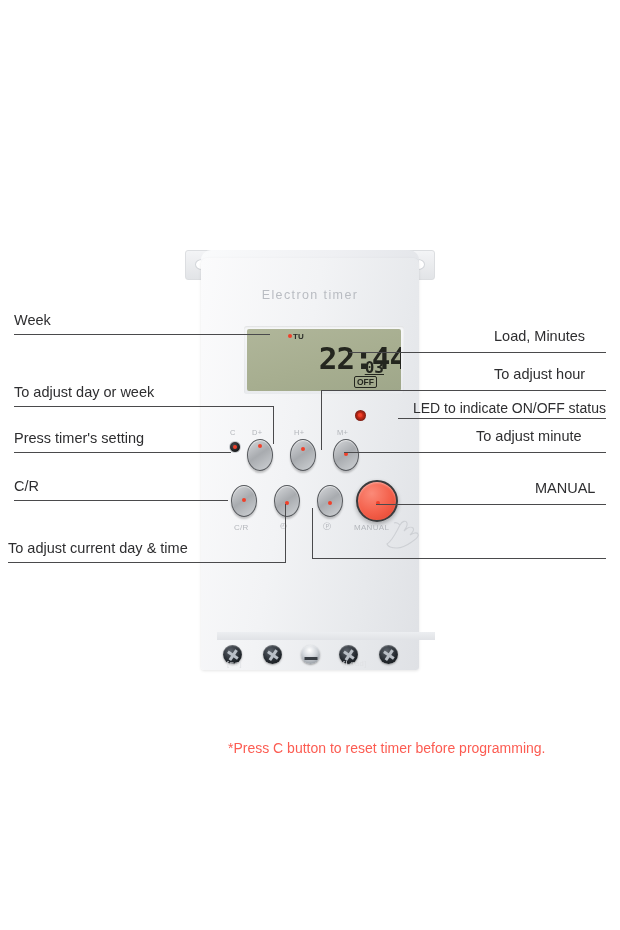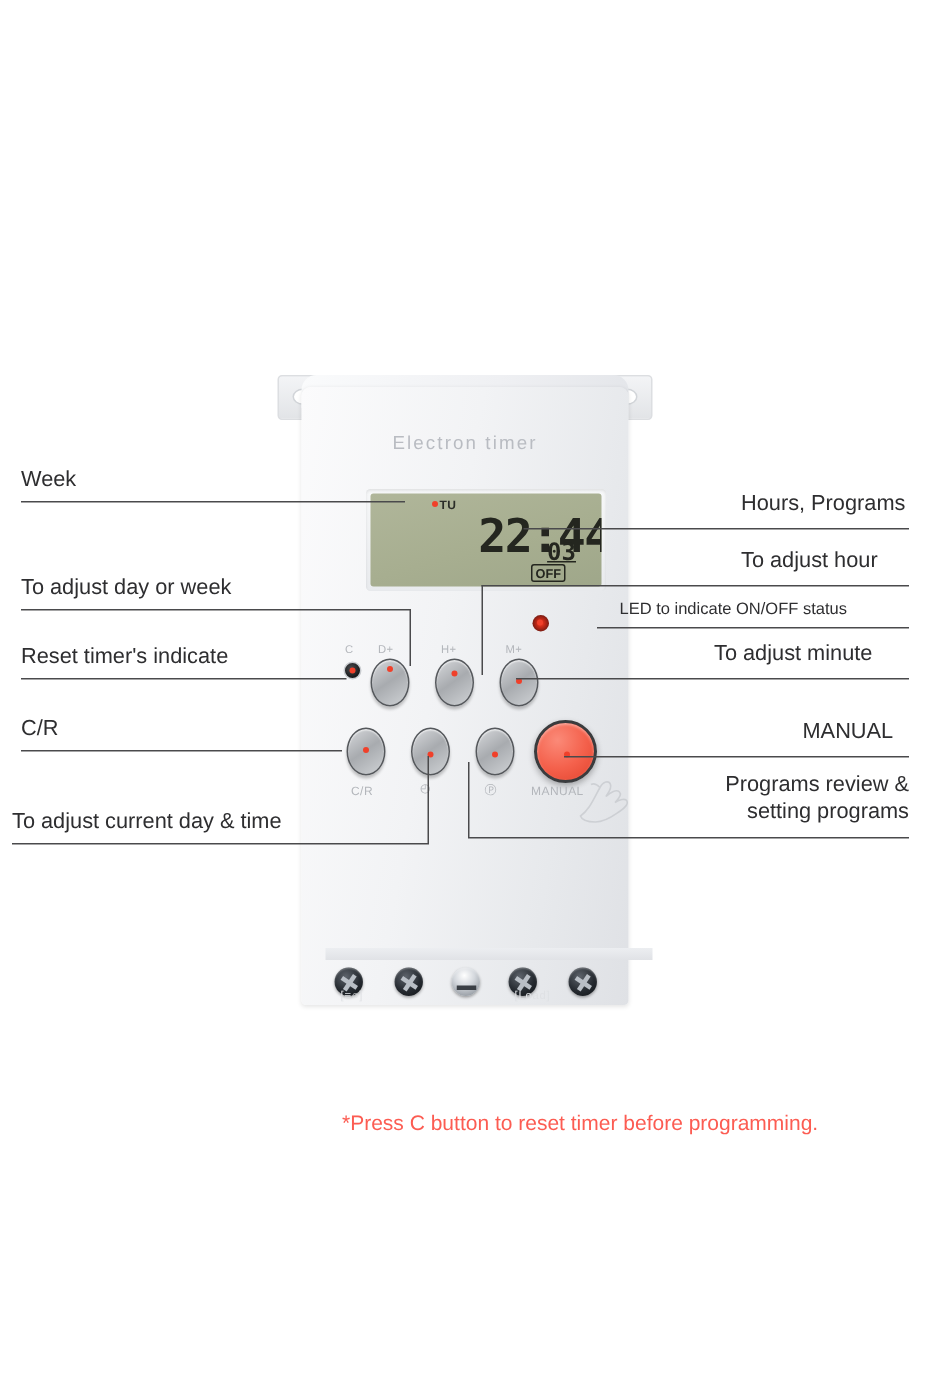--- a/index.html
+++ b/index.html
@@ -130,21 +130,21 @@
     background: radial-gradient(circle at 45% 28%,#ffffff 0%,#d4d8dd 40%,#7e858d 100%);
   }
   .screw.center::before { width: 13px; height: 3px; background:#3a3f45; transform: translate(-50%,2px) rotate(0deg); }
   .screw.center::after  { display:none; }
   .term-text {
     position: absolute; bottom: 2px; font-size: 7.5px; color: #dfe1e4; letter-spacing: .5px;
   }
 
   
   .callout { position: absolute; font-size: 14.5px; color: #2e2e30; white-space: nowrap; }
-  .callout.small { font-size: 11px; }
+  .callout.small { font-size: 14px; }
   .callout.two-line { white-space: normal; line-height: 18px; }
   .rule {
     position: absolute; height: 1px; background: #4a4a4c;
   }
 
   .hand { position: absolute; opacity: .5; }
 
   .footer-note {
     position: absolute; left: 228px; top: 740px;
     font-size: 14px; color: #fc5c52; white-space: nowrap;
@@ -234,48 +234,44 @@
     </div>
   </div>
 
   <div class="callout" style="left:14px; top:312px;">Week</div>
   <div class="rule" style="left:14px; top:334px; width:256px;"></div>
 
   <div class="callout" style="left:14px; top:384px;text-align:center;">To adjust day or week</div>
   <div class="rule" style="left:14px; top:406px; width:260px;"></div>
   <div class="rule" style="left:273px; top:406px; width:1px; height:38px;"></div>
 
-  <div class="callout" style="left:14px; top:430px;">Reset timer's indicate</div>
+  <div class="callout" style="left:14px; top:430px;">Press timer's setting</div>
   <div class="rule" style="left:14px; top:452px; width:217px;"></div>
 
   <div class="callout" style="left:14px; top:478px;">C/R</div>
   <div class="rule" style="left:14px; top:500px; width:214px;"></div>
 
   <div class="callout" style="left:8px; top:540px;">To adjust current day &amp; time</div>
   <div class="rule" style="left:8px; top:562px; width:278px;"></div>
   <div class="rule" style="left:285px; top:504px; width:1px; height:58px;"></div>
 
-  <div class="callout" style="left:494px; top:328px;">Hours, Programs</div>
+  <div class="callout" style="left:494px; top:328px;">Load, Minutes</div>
   <div class="rule" style="left:349px; top:352px; width:257px;"></div>
 
   <div class="callout" style="left:494px; top:366px;">To adjust hour</div>
   <div class="rule" style="left:321px; top:390px; width:285px;"></div>
   <div class="rule" style="left:321px; top:390px; width:1px; height:60px;"></div>
 
   <div class="callout small" style="left:413px; top:400px;">LED to indicate ON/OFF status</div>
   <div class="rule" style="left:398px; top:418px; width:208px;"></div>
 
   <div class="callout" style="left:476px; top:428px;">To adjust minute</div>
   <div class="rule" style="left:344px; top:452px; width:262px;"></div>
 
   <div class="callout" style="left:535px; top:480px;">MANUAL</div>
   <div class="rule" style="left:376px; top:504px; width:230px;"></div>
 
-  <div class="callout two-line" style="left:456px; top:514px; width:150px; text-align:right;">
-    <span>Programs review &amp;</span><br>
-    <span>setting programs</span>
-  </div>
   <div class="rule" style="left:312px; top:558px; width:294px;"></div>
   <div class="rule" style="left:312px; top:508px; width:1px; height:50px;"></div>
 
   <div class="footer-note">*Press C button to reset timer before programming.</div>
 
 </div>
 
 </body></html>

